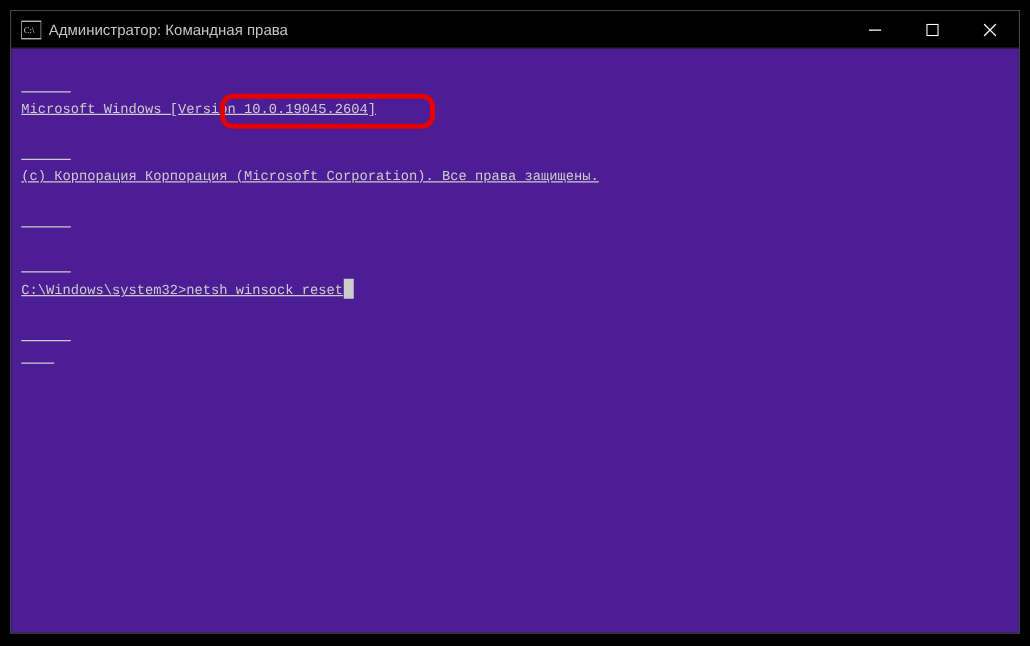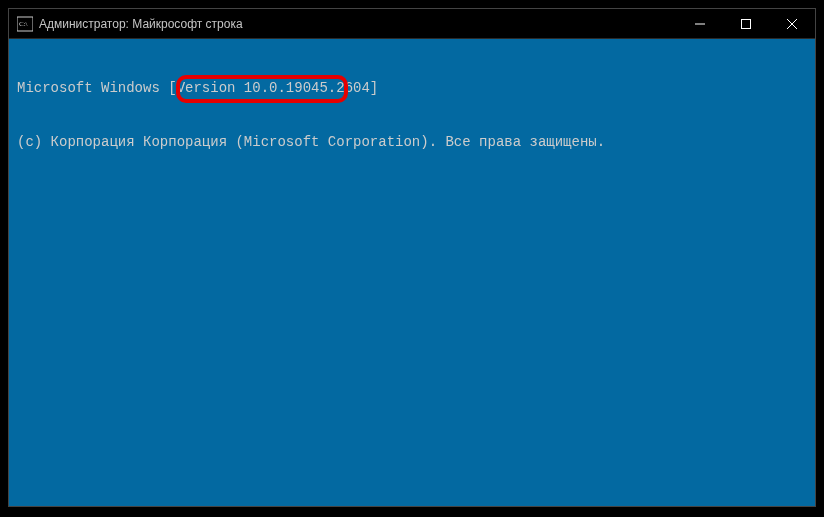--- a/index.html
+++ b/index.html
@@ -59,28 +59,29 @@
       height: 100%;
       display: flex;
       align-items: center;
       justify-content: center;
       color: #fff;
       font-family: 'Segoe UI', sans-serif;
       cursor: pointer;
     }
     .terminal {
       flex: 1;
-      background: #0369a1;
+      background: #4c1d95;
       padding: 4px 8px;
       color: #cccccc;
-      font-size: 14px;
+      font-size: 11px;
       line-height: 18px;
       white-space: pre;
       font-family: Consolas, 'Courier New', monospace;
       position: relative;
+      text-decoration: underline;
     }
     .line {
       white-space: pre;
     }
     .highlight-box {
       position: absolute;
       border: 4px solid #e60000;
       border-radius: 10px;
       top: 36px;
       left: 167px;
@@ -102,21 +103,21 @@
 
 <div class="outer-border">
   <div class="window">
     <div class="titlebar">
       <div class="titlebar-icon">
         <svg width="16" height="16" viewBox="0 0 16 16">
           <rect x="0" y="1" width="16" height="14" fill="#000" stroke="#ccc" stroke-width="1"></rect>
           <text x="2" y="10" font-size="7" fill="#ccc" font-family="Consolas">C:\</text>
         </svg>
       </div>
-      <div class="titlebar-title">Администратор: Майкрософт строка</div>
+      <div class="titlebar-title">Администратор: Командная права</div>
       <div class="titlebar-controls">
         <div class="titlebar-btn">
           <svg width="10" height="10" viewBox="0 0 10 10">
               <line x1="0" y1="5" x2="10" y2="5" stroke="#fff" stroke-width="1"></line>
             </svg>
         </div>
         <div class="titlebar-btn">
           <svg width="10" height="10" viewBox="0 0 10 10">
               <rect x="0.5" y="0.5" width="9" height="9" fill="none" stroke="#fff" stroke-width="1"></rect>
             </svg>
@@ -126,16 +127,17 @@
               <line x1="0" y1="0" x2="10" y2="10" stroke="#fff" stroke-width="1"></line>
               <line x1="10" y1="0" x2="0" y2="10" stroke="#fff" stroke-width="1"></line>
             </svg>
         </div>
       </div>
     </div>
     <div class="terminal">
       <div class="line">Microsoft Windows [Version 10.0.19045.2604]</div>
       <div class="line">(c) Корпорация Корпорация (Microsoft Corporation). Все права защищены.</div>
       <div class="line"></div>
+      <div class="line"><span>C:\Windows\system32&gt;</span><span>netsh winsock reset</span><span class="cursor"></span></div>
       <div class="highlight-box"></div>
     </div>
   </div>
 </div>
 
 </body></html>

